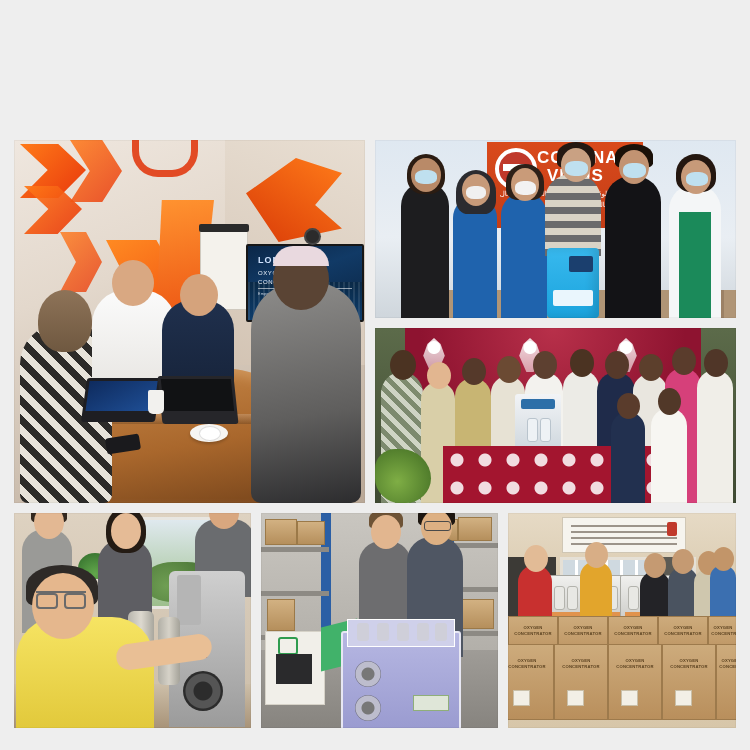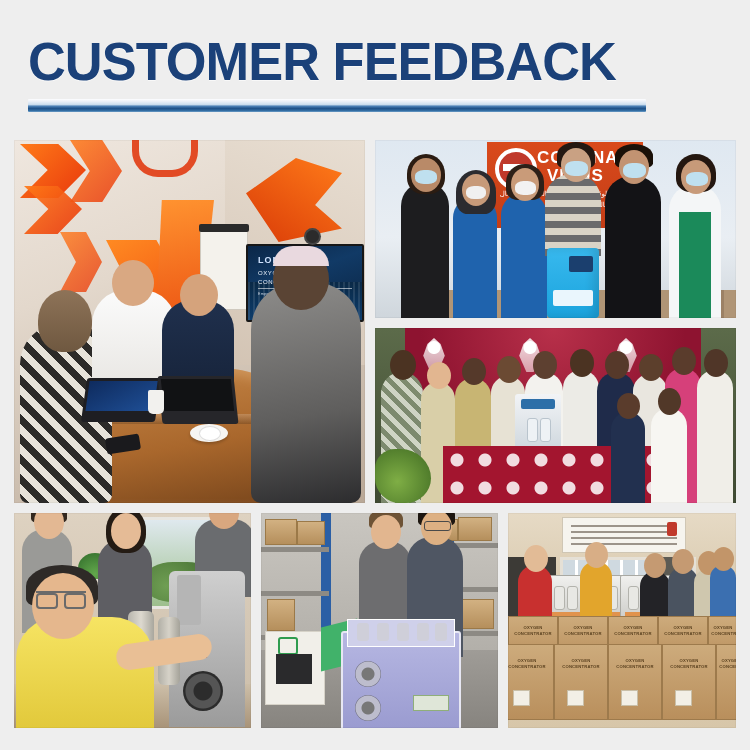--- a/index.html
+++ b/index.html
@@ -293,24 +293,20 @@
   #tile6 .rowF .cb{bottom:8px;height:74px;}
 
   
   .tile::after{content:"";position:absolute;inset:0;box-shadow:inset 0 0 0 1px rgba(0,0,0,.04);pointer-events:none;}
 </style>
 </head>
 <body>
 
 <div class="page">
 
-  <div class="header">
-    <div class="header-title">CUSTOMER FEEDBACK</div>
-    <div class="header-rule"></div>
-  </div>
 
   <div class="gallery">
 
     <div class="tile" id="tile1">
       <div class="scene">
         <div class="wall"></div>
         <div class="wall-right"></div>
         <div class="chev c1"></div>
         <div class="chev c2"></div>
         <div class="chev c3"></div>

